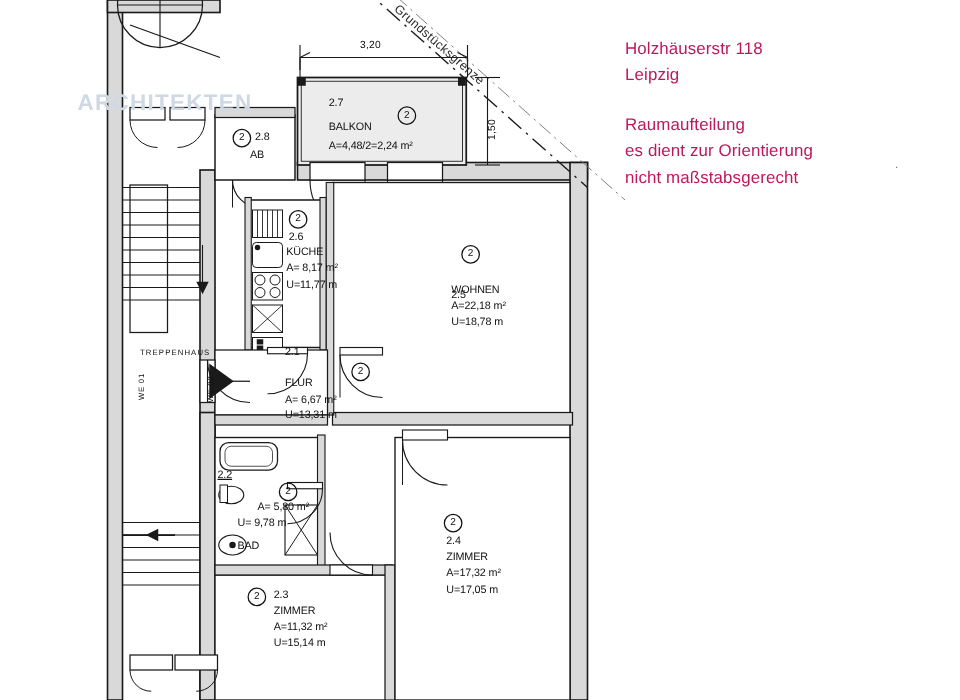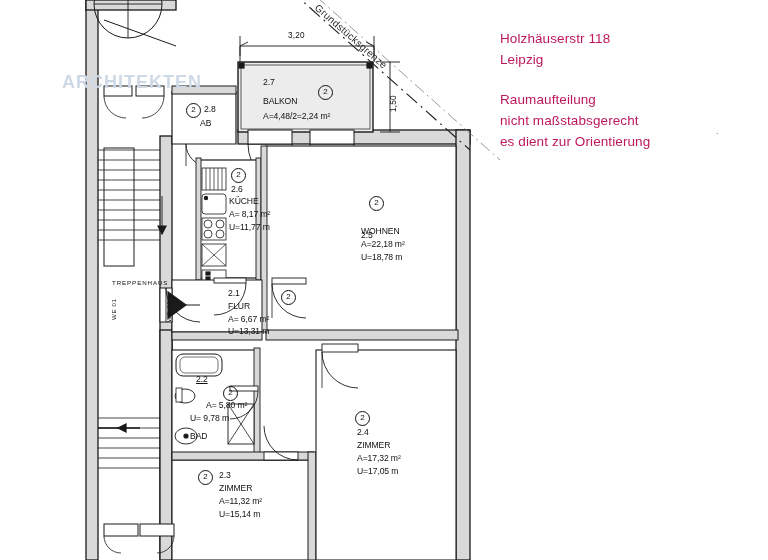--- a/index.html
+++ b/index.html
@@ -320,27 +320,27 @@
 <div class="lbl room" style="left:229px;top:209px;">A= 8,17 m²</div>
 <div class="lbl room" style="left:229px;top:222px;">U=11,77 m</div>
 
 <div class="bub" style="left:369px;top:196px;">2</div>
 <div class="lbl room" style="left:361px;top:230px;">2.5</div>
 <div class="lbl room nm" style="left:361px;top:226px;text-align:right;">WOHNEN</div>
 <div class="lbl room" style="left:361px;top:239px;">A=22,18 m²</div>
 <div class="lbl room" style="left:361px;top:252px;">U=18,78 m</div>
 
 <div class="bub" style="left:281px;top:290px;">2</div>
-<div class="lbl room" style="left:228px;top:288px;">2.1</div>
+<div class="lbl room" style="left:228px;top:276px;">2.1</div>
 <div class="lbl room nm" style="left:228px;top:301px;">FLUR</div>
 <div class="lbl room" style="left:228px;top:314px;">A= 6,67 m²</div>
 <div class="lbl room" style="left:228px;top:326px;">U=13,31 m</div>
 
 <div class="bub" style="left:223px;top:386px;">2</div>
-<div class="lbl room" style="left:196px;top:374px;text-decoration:underline;">2.2</div>
+<div class="lbl room" style="left:174px;top:374px;text-decoration:underline;">2.2</div>
 <div class="lbl room nm" style="left:190px;top:387px;margin-top:44px;">BAD</div>
 <div class="lbl room" style="left:190px;top:400px;margin-left:16px;">A= 5,80 m²</div>
 <div class="lbl room" style="left:190px;top:413px;">U= 9,78 m</div>
 
 <div class="bub" style="left:198px;top:470px;">2</div>
 <div class="lbl room" style="left:219px;top:470px;">2.3</div>
 <div class="lbl room nm" style="left:219px;top:483px;">ZIMMER</div>
 <div class="lbl room" style="left:219px;top:496px;">A=11,32 m²</div>
 <div class="lbl room" style="left:219px;top:509px;">U=15,14 m</div>
 
@@ -357,18 +357,18 @@
 <div class="lbl tiny vtxt" style="left:163px;top:322px;transform:rotate(-90deg);">WE 02</div>
 
 <div class="notes">
   <div class="grp">
     <div>Holzhäuserstr 118</div>
     <div>Leipzig</div>
   </div>
   <div class="gap"></div>
   <div class="grp">
     <div>Raumaufteilung</div>
+    <div>es dient zur Orientierung</div>
     <div>nicht maßstabsgerecht</div>
-    <div>es dient zur Orientierung</div>
   </div>
 </div>
 
 <div class="spk" style="left:716px;top:126px;">.</div>
 
 </body></html>

